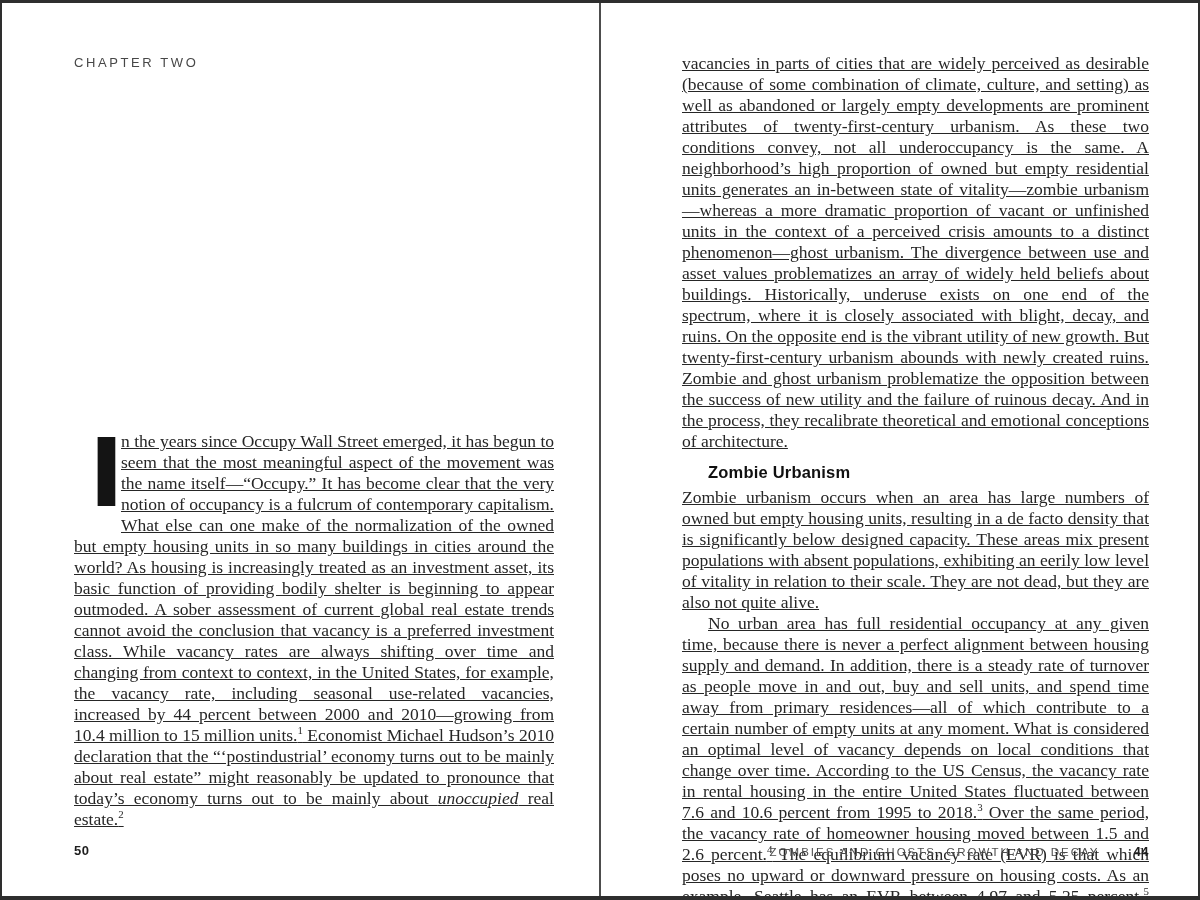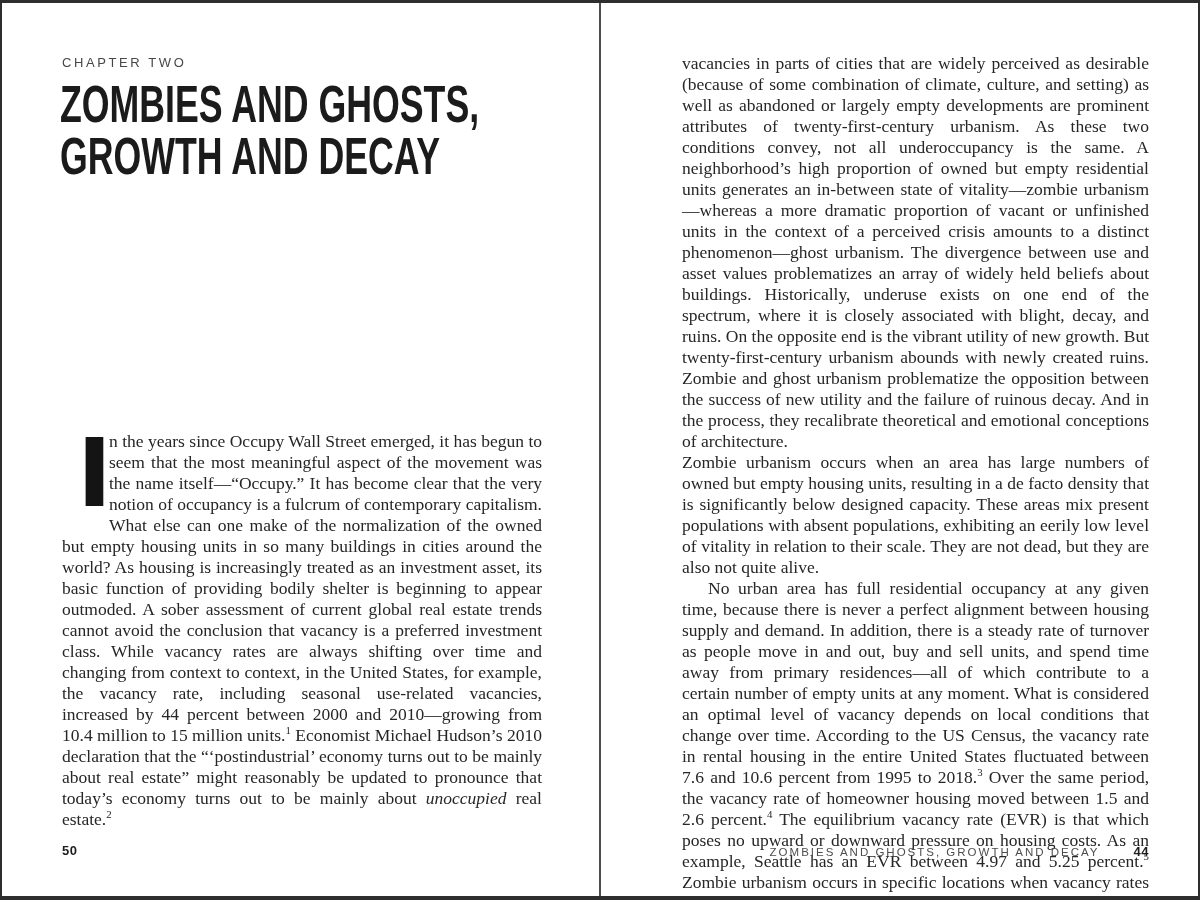--- a/index.html
+++ b/index.html
@@ -20,21 +20,21 @@
   .gutter-line {
     position: absolute;
     left: 597px;
     top: 0;
     bottom: 0;
     width: 2px;
     background: #4d4d4d;
   }
 
   .page { position: absolute; top: 0; bottom: 0; }
-  .page-left  { left: 0; width: 651px; }
+  .page-left  { left: 12px; width: 651px; }
   .page-right { left: 599px; width: 599px; }
 
   .chapter-label {
     position: absolute;
     top: 52px; left: 60px;
     font-family: "Liberation Sans", "DejaVu Sans", sans-serif;
     font-size: 13px;
     letter-spacing: 2.6px;
     color: #474747;
   }
@@ -54,21 +54,21 @@
     transform-origin: left center;
     white-space: nowrap;
   }
 
   .body-text {
     color: #262626;
     font-size: 17.5px;
     line-height: 21px;
     text-align: justify;
   }
-  .body-text p { text-align: justify; }
+  .body-text p { text-align: justify; text-decoration: underline; }
   .body-text sup {
     font-size: 62%;
     line-height: 0;
     vertical-align: super;
   }
   .body-text em { font-style: italic; }
 
   .left-body {
     position: absolute;
     top: 428px; left: 60px;
@@ -131,40 +131,37 @@
   }
 </style>
 </head>
 <body>
 
 <div class="spread">
 
   <div class="page page-left">
     <div class="chapter-label">CHAPTER TWO</div>
 
-    <div class="book-title">
-      <div class="title-line">ZOMBIES AND GHOSTS,</div>
-      <div class="title-line">GROWTH AND DECAY</div>
-    </div>
 
     <div class="left-body body-text">
       <p>
         <span class="drop-cap">I</span><span>n the years since Occupy Wall Street emerged, it has begun to seem that the most meaningful aspect of the movement was the name itself—“Occupy.” It has become clear that the very notion of occupancy is a fulcrum of contemporary capitalism. What else can one make of the normalization of the owned but empty housing units in so many buildings in cities around the world? As housing is increasingly treated as an investment asset, its basic function of providing bodily shelter is beginning to appear outmoded. A sober assessment of current global real estate trends cannot avoid the conclusion that vacancy is a preferred investment class. While vacancy rates are always shifting over time and changing from context to context, in the United States, for example, the vacancy rate, including seasonal use-related vacancies, increased by 44 percent between 2000 and 2010—growing from 10.4 million to 15 million units.<sup>1</sup> Economist Michael Hudson’s 2010 declaration that the “‘postindustrial’ economy turns out to be mainly about real estate” might reasonably be updated to pronounce that today’s economy turns out to be mainly about <em>unoccupied</em> real estate.<sup>2</sup></span>
       </p>
     </div>
 
     <div class="folio folio-left">50</div>
   </div>
 
   <div class="gutter-line"></div>
 
   <div class="page page-right">
     <div class="right-body body-text">
       <p>vacancies in parts of cities that are widely perceived as desirable (because of some combination of climate, culture, and setting) as well as abandoned or largely empty developments are prominent attributes of twenty-first-century urbanism. As these two conditions convey, not all underoccupancy is the same. A neighborhood’s high proportion of owned but empty residential units generates an in-between state of vitality—zombie urbanism—whereas a more dramatic proportion of vacant or unfinished units in the context of a perceived crisis amounts to a distinct phenomenon—ghost urbanism. The divergence between use and asset values problematizes an array of widely held beliefs about buildings. Historically, underuse exists on one end of the spectrum, where it is closely associated with blight, decay, and ruins. On the opposite end is the vibrant utility of new growth. But twenty-first-century urbanism abounds with newly created ruins. Zombie and ghost urbanism problematize the opposition between the success of new utility and the failure of ruinous decay. And in the process, they recalibrate theoretical and emotional conceptions of architecture.</p>
 
+      <div class="section-heading">Zombie Urbanism</div>
 
       <p>Zombie urbanism occurs when an area has large numbers of owned but empty housing units, resulting in a de facto density that is significantly below designed capacity. These areas mix present populations with absent populations, exhibiting an eerily low level of vitality in relation to their scale. They are not dead, but they are also not quite alive.</p>
 
       <p class="indent-para">No urban area has full residential occupancy at any given time, because there is never a perfect alignment between housing supply and demand. In addition, there is a steady rate of turnover as people move in and out, buy and sell units, and spend time away from primary residences—all of which contribute to a certain number of empty units at any moment. What is considered an optimal level of vacancy depends on local conditions that change over time. According to the US Census, the vacancy rate in rental housing in the entire United States fluctuated between 7.6 and 10.6 percent from 1995 to 2018.<sup>3</sup> Over the same period, the vacancy rate of homeowner housing moved between 1.5 and 2.6 percent.<sup>4</sup> The equilibrium vacancy rate (EVR) is that which poses no upward or downward pressure on housing costs. As an example, Seattle has an EVR between 4.97 and 5.25 percent.<sup>5</sup> Zombie urbanism occurs in specific locations when vacancy rates are significantly higher than these ranges.</p>
     </div>
 
     <div class="footer-right-row">
       <span class="running-head">ZOMBIES AND GHOSTS, GROWTH AND DECAY</span>
       <span class="folio">44</span>
     </div>

